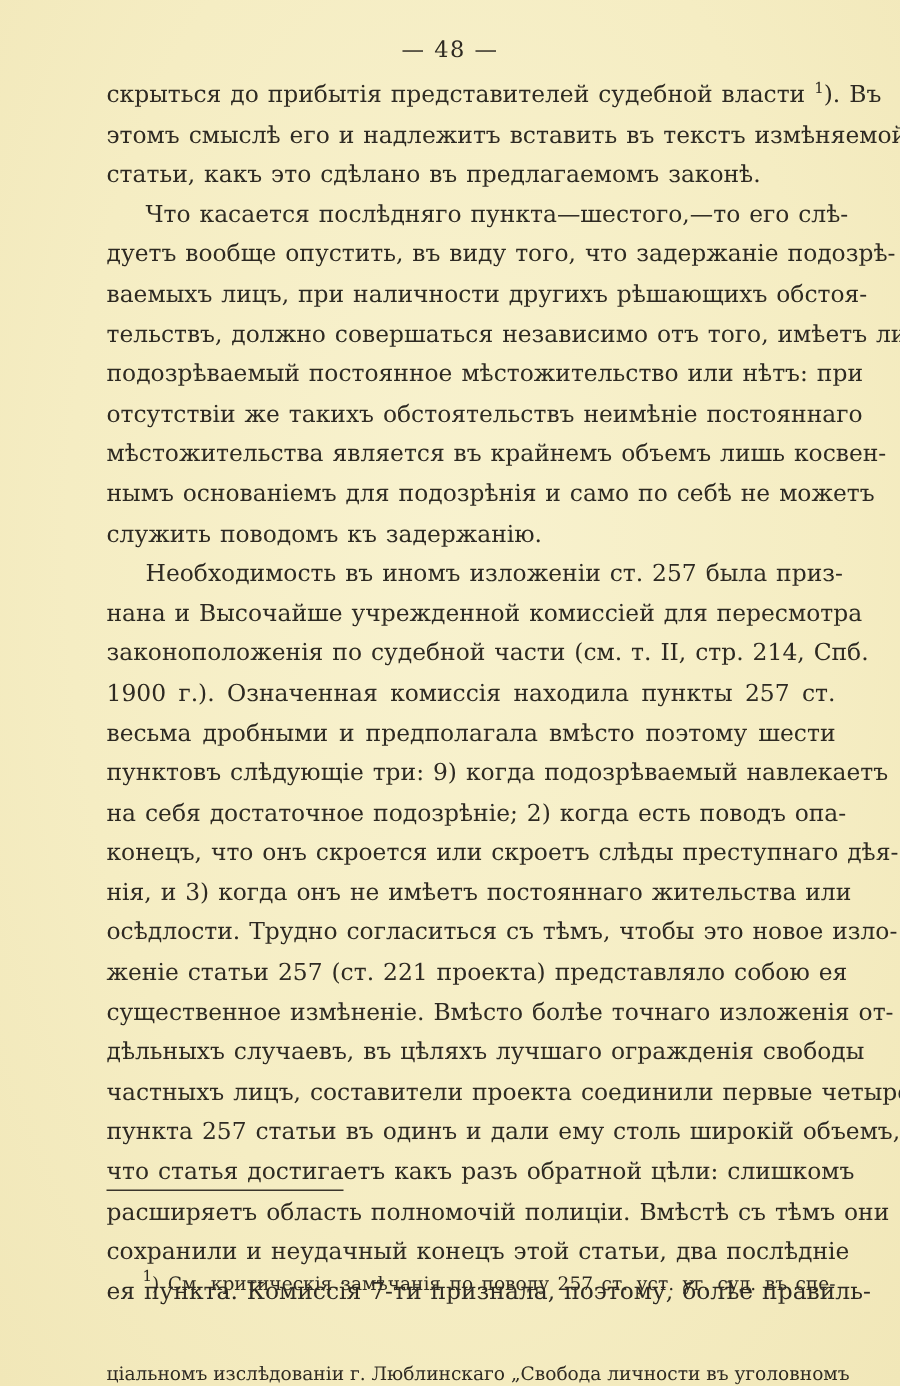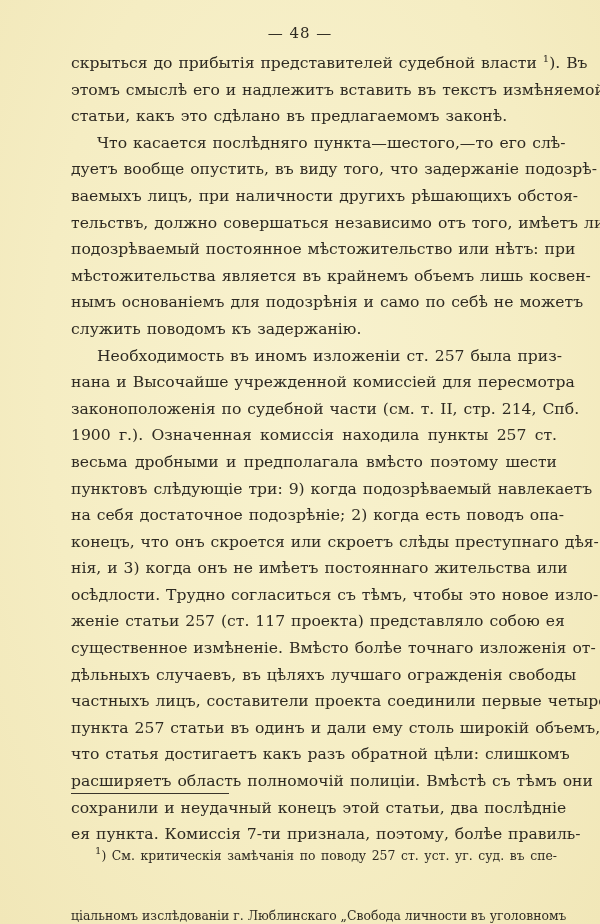--- a/index.html
+++ b/index.html
@@ -56,34 +56,35 @@
 
   <div class="body-text">
     <div class="line"><span>скрыться до прибытія представителей судебной власти</span> <sup class="fnref">1</sup><span>). Въ</span></div>
     <div class="line">этомъ смыслѣ его и надлежитъ вставить въ текстъ измѣняемой</div>
     <div class="line last">статьи, какъ это сдѣлано въ предлагаемомъ законѣ.</div>
     <div class="line indent">Что касается послѣдняго пункта—шестого,—то его слѣ-</div>
     <div class="line">дуетъ вообще опустить, въ виду того, что задержаніе подозрѣ-</div>
     <div class="line">ваемыхъ лицъ, при наличности другихъ рѣшающихъ обстоя-</div>
     <div class="line">тельствъ, должно совершаться независимо отъ того, имѣетъ ли</div>
     <div class="line">подозрѣваемый постоянное мѣстожительство или нѣтъ: при</div>
+    <div class="line">отсутствіи же такихъ обстоятельствъ неимѣніе постояннаго</div>
     <div class="line">мѣстожительства является въ крайнемъ объемъ лишь косвен-</div>
     <div class="line">нымъ основаніемъ для подозрѣнія и само по себѣ не можетъ</div>
     <div class="line last">служить поводомъ къ задержанію.</div>
     <div class="line indent">Необходимость въ иномъ изложеніи ст. 257 была приз-</div>
     <div class="line">нана и Высочайше учрежденной комиссіей для пересмотра</div>
     <div class="line">законоположенія по судебной части (см. т. II, стр. 214, Спб.</div>
     <div class="line">1900 г.). Означенная комиссія находила пункты 257 ст.</div>
     <div class="line">весьма дробными и предполагала вмѣсто поэтому шести</div>
     <div class="line">пунктовъ слѣдующіе три: 9) когда подозрѣваемый навлекаетъ</div>
     <div class="line">на себя достаточное подозрѣніе; 2) когда есть поводъ опа-</div>
     <div class="line">конецъ, что онъ скроется или скроетъ слѣды преступнаго дѣя-</div>
     <div class="line">нія, и 3) когда онъ не имѣетъ постояннаго жительства или</div>
     <div class="line">осѣдлости. Трудно согласиться съ тѣмъ, чтобы это новое изло-</div>
-    <div class="line">женіе статьи 257 (ст. 117 проекта) представляло собою ея</div>
+    <div class="line">женіе статьи 257 (ст. 221 проекта) представляло собою ея</div>
     <div class="line">существенное измѣненіе. Вмѣсто болѣе точнаго изложенія от-</div>
     <div class="line">дѣльныхъ случаевъ, въ цѣляхъ лучшаго огражденія свободы</div>
     <div class="line">частныхъ лицъ, составители проекта соединили первые четыре</div>
     <div class="line">пункта 257 статьи въ одинъ и дали ему столь широкій объемъ,</div>
     <div class="line">что статья достигаетъ какъ разъ обратной цѣли: слишкомъ</div>
     <div class="line">расширяетъ область полномочій полиціи. Вмѣстѣ съ тѣмъ они</div>
     <div class="line">сохранили и неудачный конецъ этой статьи, два послѣдніе</div>
     <div class="line">ея пункта. Комиссія 7-ти признала, поэтому, болѣе правиль-</div>
   </div>
 

